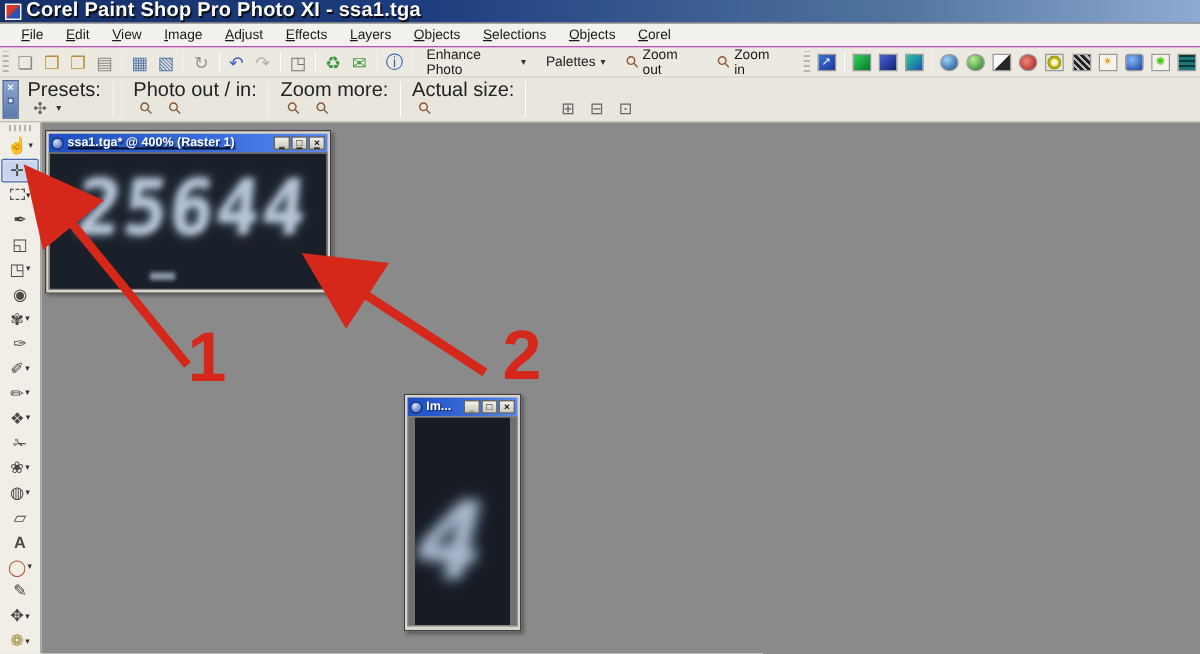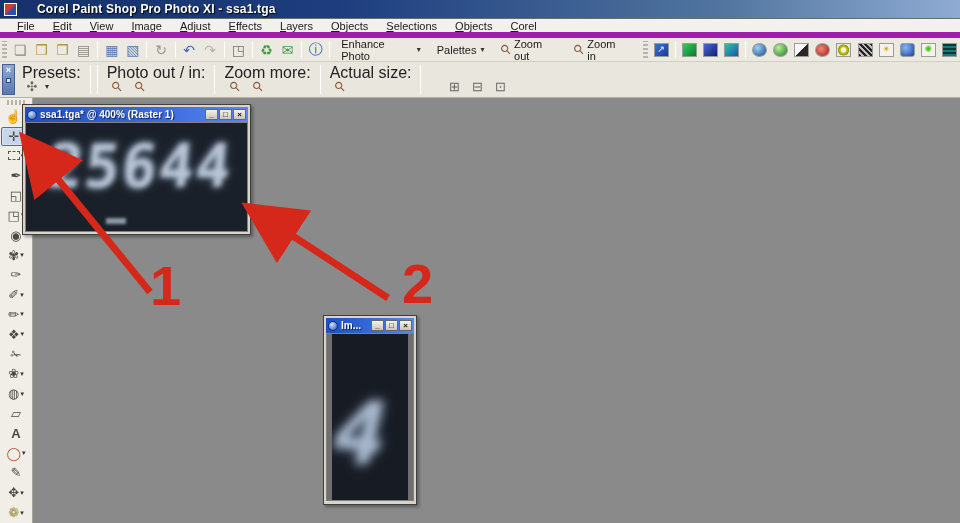--- a/index.html
+++ b/index.html
@@ -5,25 +5,25 @@
   * { margin:0; padding:0; box-sizing:border-box; }
   body { font-family:"Liberation Sans", sans-serif; }
   #page { position:relative; width:960px; height:523px; background:#ece9e0; overflow:hidden;
           font-family:"Liberation Sans", sans-serif; }
 
   
   .titlebar { height:19px; background:linear-gradient(90deg,#16316a 0%,#1d3d7e 35%,#51759f 75%,#8fabd3 100%);
               display:flex; align-items:center; padding:0 4px; border-bottom:1px solid #6b6b6b; }
   .app-icon { width:13px; height:13px; margin-right:4px; border:1px solid #fff;
               background:linear-gradient(135deg,#d83a2a 0 40%,#2a50b8 60% 100%), #fff; }
-  .titlebar .t { color:#fff; font-size:12px; font-weight:bold; letter-spacing:.2px;
-                 text-shadow:1px 1px 1px #000; white-space:nowrap;margin-left:16px; }
-
-  
-  .menubar { height:19px; background:#f2f1ec; border-bottom:6px solid #a21caf;
+  .titlebar .t { color:#fff; font-size:16px; font-weight:bold; letter-spacing:.2px;
+                 text-shadow:1px 1px 1px #000; white-space:nowrap; }
+
+  
+  .menubar { height:19px; background:#f2f1ec; border-bottom:1px solid #a21caf;
              display:flex; align-items:center; padding-left:8px; }
   .menu-item { font-size:11px; color:#1a1a1a; padding:2px 9px; cursor:default; display:inline-block; }
   .menu-item::first-letter { text-decoration:underline; }
 
   
   .grip { width:5px; align-self:stretch; margin:3px 3px 3px 2px;
           background:repeating-linear-gradient(0deg,#b8b5a8 0 2px, transparent 2px 4px); }
   .vsep { width:1px; align-self:stretch; margin:3px 3px; background:#c4c1b4; border-right:1px solid #fff; }
   .tb-btn { display:flex; align-items:center; justify-content:center; width:22px; height:20px;
             border:1px solid transparent; border-radius:2px; font-size:14px; color:#555; cursor:default; }
@@ -77,21 +77,21 @@
                   display:flex; align-items:center; padding:0 2px; }
   .win-icon { width:10px; height:10px; border-radius:50%; margin-right:3px; flex:0 0 auto;
               background:radial-gradient(circle at 35% 30%,#cfe2ff,#2a50b0); border:1px solid #10306e; }
   .win-title { color:#fff; font-size:10px; font-weight:bold; white-space:nowrap; overflow:hidden;
                text-shadow:1px 1px 1px #0a2050; flex:1; }
   .win-btns { display:flex; gap:1px; }
   .wbtn { width:13px; height:11px; background:linear-gradient(180deg,#f4f2ea,#cac6ba); border:1px solid #6a675c;
           font-size:8px; line-height:9px; text-align:center; color:#111; font-weight:bold; cursor:default; }
   .win-content { position:relative; overflow:hidden; border:1px solid #808080; background:#1a2029; }
 
-  #win1 { left:22px; top:104px; width:229px; height:131px; }
+  #win1 { left:36px; top:104px; width:229px; height:131px;text-decoration:underline; }
   #win1 .win-content { height:110px; }
   .digits { position:absolute; left:4px; top:14px; width:100%; text-align:center;
             font-family:"DejaVu Sans Mono", monospace; font-weight:bold; font-size:58px; line-height:1;
             letter-spacing:2px; color:#b7c4d6; transform:skewX(-6deg) scaleY(1.05);
             filter:blur(2.6px); text-shadow:0 0 7px rgba(150,175,210,.9), 2px 2px 4px rgba(0,0,0,.8); }
   .digit-dash { position:absolute; left:80px; top:95px; width:20px; height:6px; background:#8d99ab; filter:blur(1.5px); }
 
   #win2 { left:323px; top:315px; width:94px; height:190px; }
   #win2 .win-content { height:168px; background:#6f6f6f; padding:0 5px; }
   #win2 .inner-img { position:relative; width:100%; height:100%; background:#161b24; overflow:hidden; }

